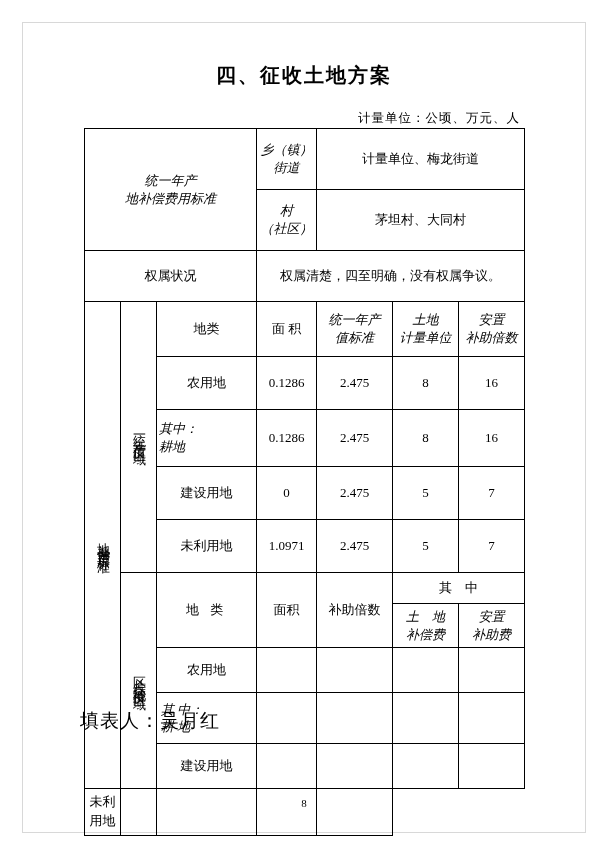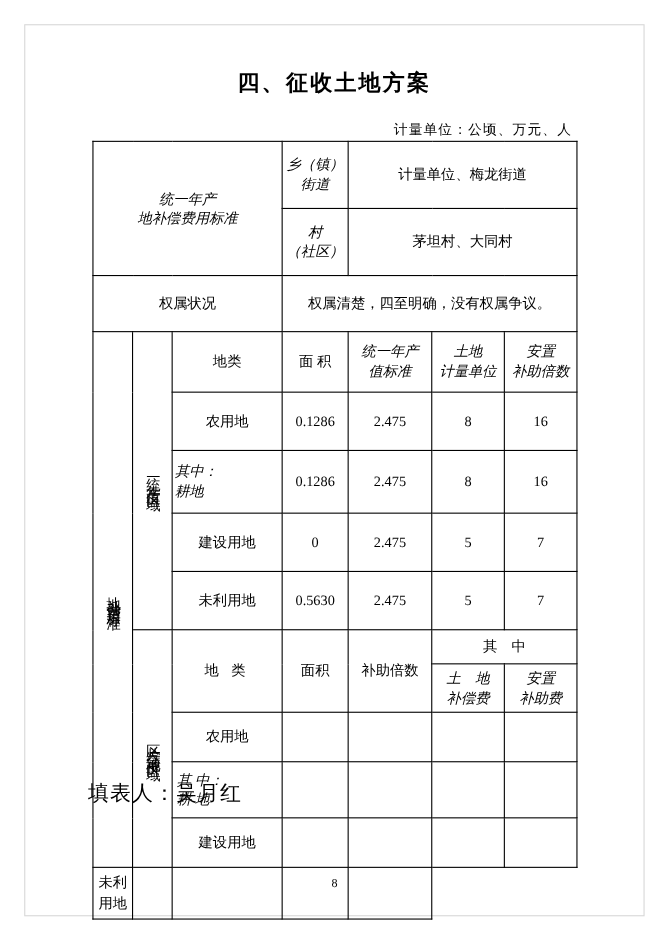--- a/index.html
+++ b/index.html
@@ -205,21 +205,21 @@
       <tr>
         <td style="height:44px">建设用地</td>
         <td>0</td>
         <td>2.475</td>
         <td>5</td>
         <td>7</td>
       </tr>
 
       <tr>
         <td style="height:44px">未利用地</td>
-        <td>0.5630</td>
+        <td>1.0971</td>
         <td>2.475</td>
         <td>5</td>
         <td>7</td>
       </tr>
 
       <tr>
         <td rowspan="5">
           <span class="vert">区片综合地价区域</span>
         </td>
         <td rowspan="2">

